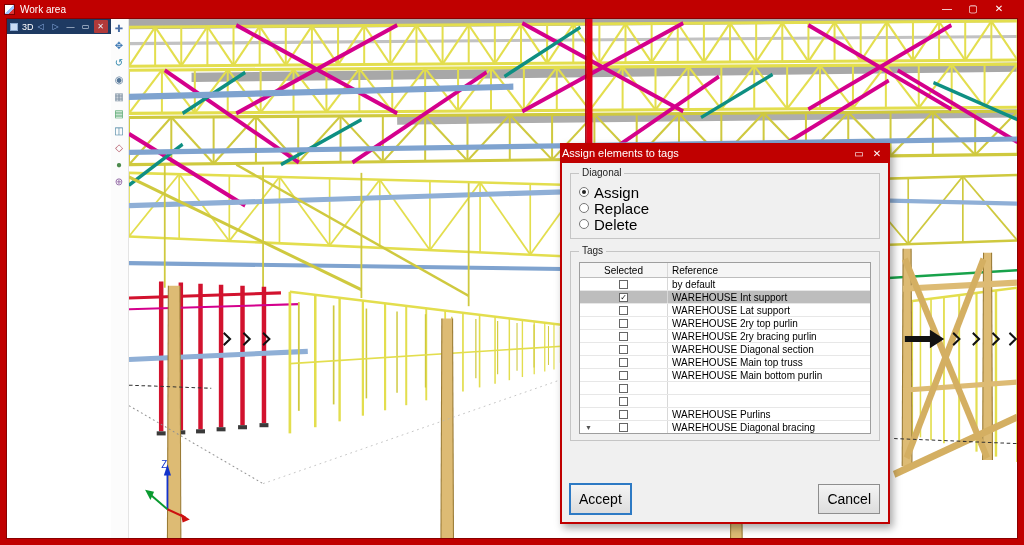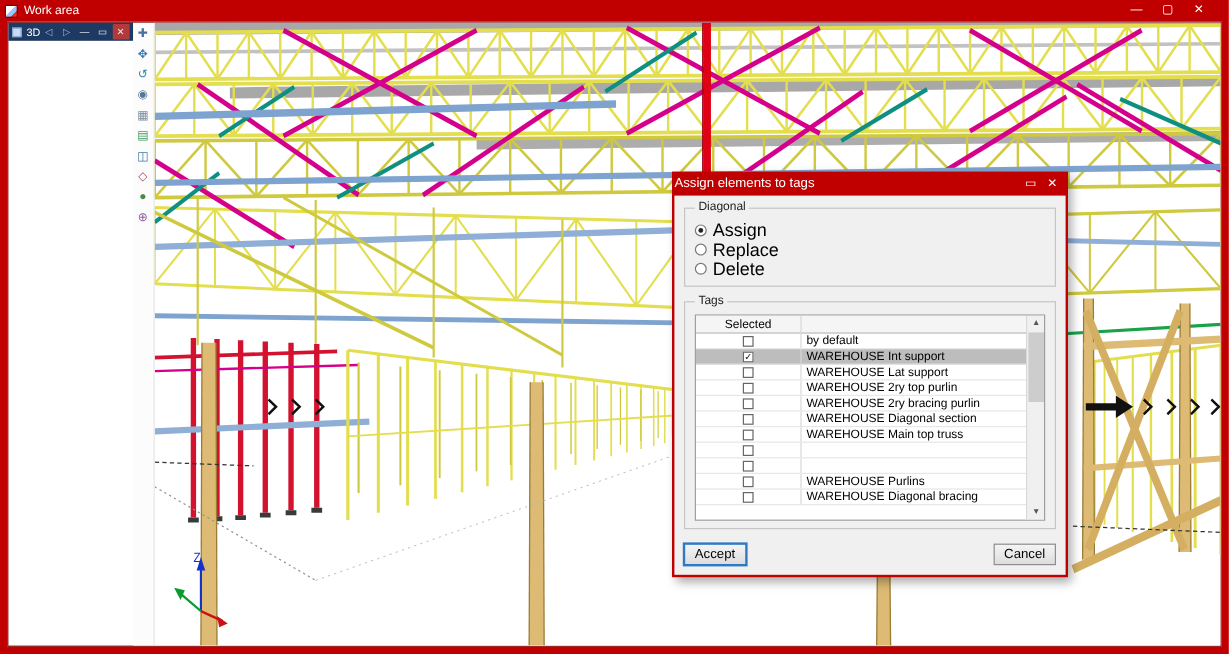--- a/index.html
+++ b/index.html
@@ -45,39 +45,39 @@
   .dlg-ctrls{position:absolute;right:2px;top:0;display:flex;height:20px;align-items:center;}
   .dbtn{width:18px;text-align:center;font-size:10px;color:#fff;cursor:default;}
   .dlg-body{background:#F0F0F0;padding:10px 8px 8px;}
   .group{border:1px solid #C5C5C5;position:relative;padding:10px 8px 6px;margin-bottom:12px;}
   .group-label{position:absolute;top:-7px;left:8px;background:#F0F0F0;padding:0 3px;font-size:10px;color:#222;}
   .radio-row{display:flex;align-items:center;height:16px;gap:5px;font-size:15px;cursor:default;}
   .radio{width:10px;height:10px;border:1px solid #777;border-radius:50%;background:#fff;position:relative;flex:none;}
   .radio.on::after{content:"";position:absolute;left:2px;top:2px;width:4px;height:4px;border-radius:50%;background:#222;}
 
   
-  .tbl{background:#fff;border:1px solid #9E9E9E;height:172px;display:flex;overflow:hidden;}
+  .tbl{background:#fff;border:1px solid #9E9E9E;height:172px;display:flex;overflow:hidden;flex-direction:column;}
   .tbl-main{flex:1;min-width:0;}
   .tbl-head{display:flex;height:15px;background:#F5F5F5;border-bottom:1px solid #BDBDBD;font-size:10px;}
   .th{line-height:15px;}
   .c1{width:88px;flex:none;text-align:center;border-right:1px solid #D8D8D8;}
   .c2{flex:1;padding-left:4px;min-width:0;}
   .trow{display:flex;height:13px;border-bottom:1px solid #E7E7E7;font-size:10px;align-items:center;cursor:default;}
   .trow.hl{background:var(--selection-gray);}
   .td.c1{display:flex;align-items:center;justify-content:center;height:100%;}
   .td.c2{white-space:nowrap;overflow:hidden;line-height:13px;}
   .cbx{width:9px;height:9px;border:1px solid #666;background:#fff;font-size:8px;line-height:8px;text-align:center;color:#111;}
   .sbar{width:15px;background:#F0F0F0;border-left:1px solid #D9D9D9;position:relative;flex:none;}
   .sarrow{position:absolute;left:0;width:15px;height:13px;font-size:7px;text-align:center;line-height:13px;color:#555;}
   .sarrow.down{bottom:0;}
   .sarrow.up{top:0;}
   .sthumb{position:absolute;left:1px;top:14px;width:13px;height:58px;background:#CDCDCD;}
 
   .btn-row{display:flex;justify-content:space-between;margin-top:10px;}
-  .btn{font-family:"Liberation Sans",sans-serif;font-size:11px;height:18px;min-width:48px;padding:0 8px;background:linear-gradient(#F4F4F4,#DDDDDD);border:1px solid #8E8E8E;cursor:default;}
+  .btn{font-family:"Liberation Sans",sans-serif;font-size:14px;height:30px;min-width:48px;padding:0 8px;background:linear-gradient(#F4F4F4,#DDDDDD);border:1px solid #8E8E8E;cursor:default;margin-top:31px;}
   .btn.accept{border:1px solid var(--accent-blue);box-shadow:0 0 0 1px var(--accent-blue);}
 </style>
 </head>
 <body>
 
 <div class="win-titlebar">
   <span class="app-icon"></span>
   <span class="win-title">Work area</span>
   <span class="win-ctrls">
     <span class="wbtn">—</span>
@@ -495,20 +495,21 @@
             <span>Delete</span>
           </div>
         </div>
     </div>
     <div class="group">
       <span class="group-label">Tags</span>
       <div class="tbl">
         <div class="tbl-main">
           <div class="tbl-head">
             <span class="th c1">Selected</span>
+            <span class="th c2">Reference</span>
           </div>
           <div class="tbl-rows">
               <div class="trow">
                 <span class="td c1">
                   <span class="cbx"></span>
                 </span>
                 <span class="td c2">by default</span>
               </div>
               <div class="trow hl">
                 <span class="td c1">
@@ -538,20 +539,26 @@
                 <span class="td c1">
                   <span class="cbx"></span>
                 </span>
                 <span class="td c2">WAREHOUSE Diagonal section</span>
               </div>
               <div class="trow">
                 <span class="td c1">
                   <span class="cbx"></span>
                 </span>
                 <span class="td c2">WAREHOUSE Main top truss</span>
+              </div>
+              <div class="trow">
+                <span class="td c1">
+                  <span class="cbx"></span>
+                </span>
+                <span class="td c2">WAREHOUSE Main bottom purlin</span>
               </div>
               <div class="trow">
                 <span class="td c1">
                   <span class="cbx"></span>
                 </span>
               </div>
               <div class="trow">
                 <span class="td c1">
                   <span class="cbx"></span>
                 </span>

